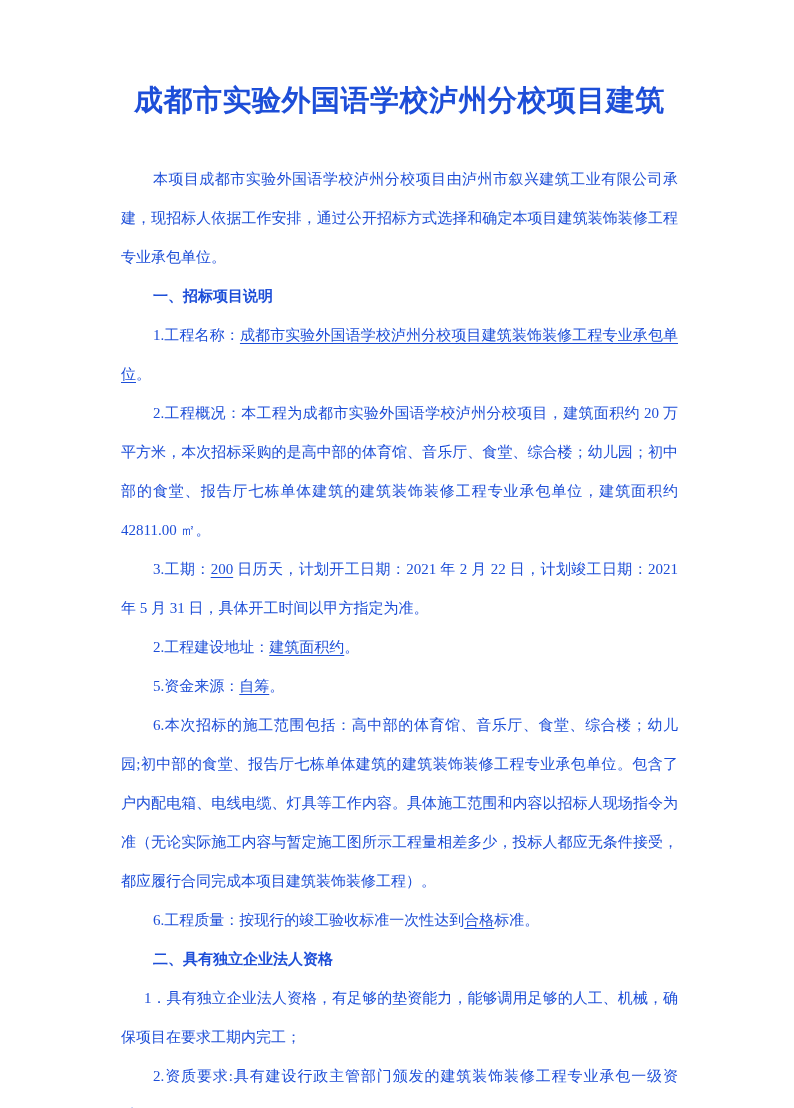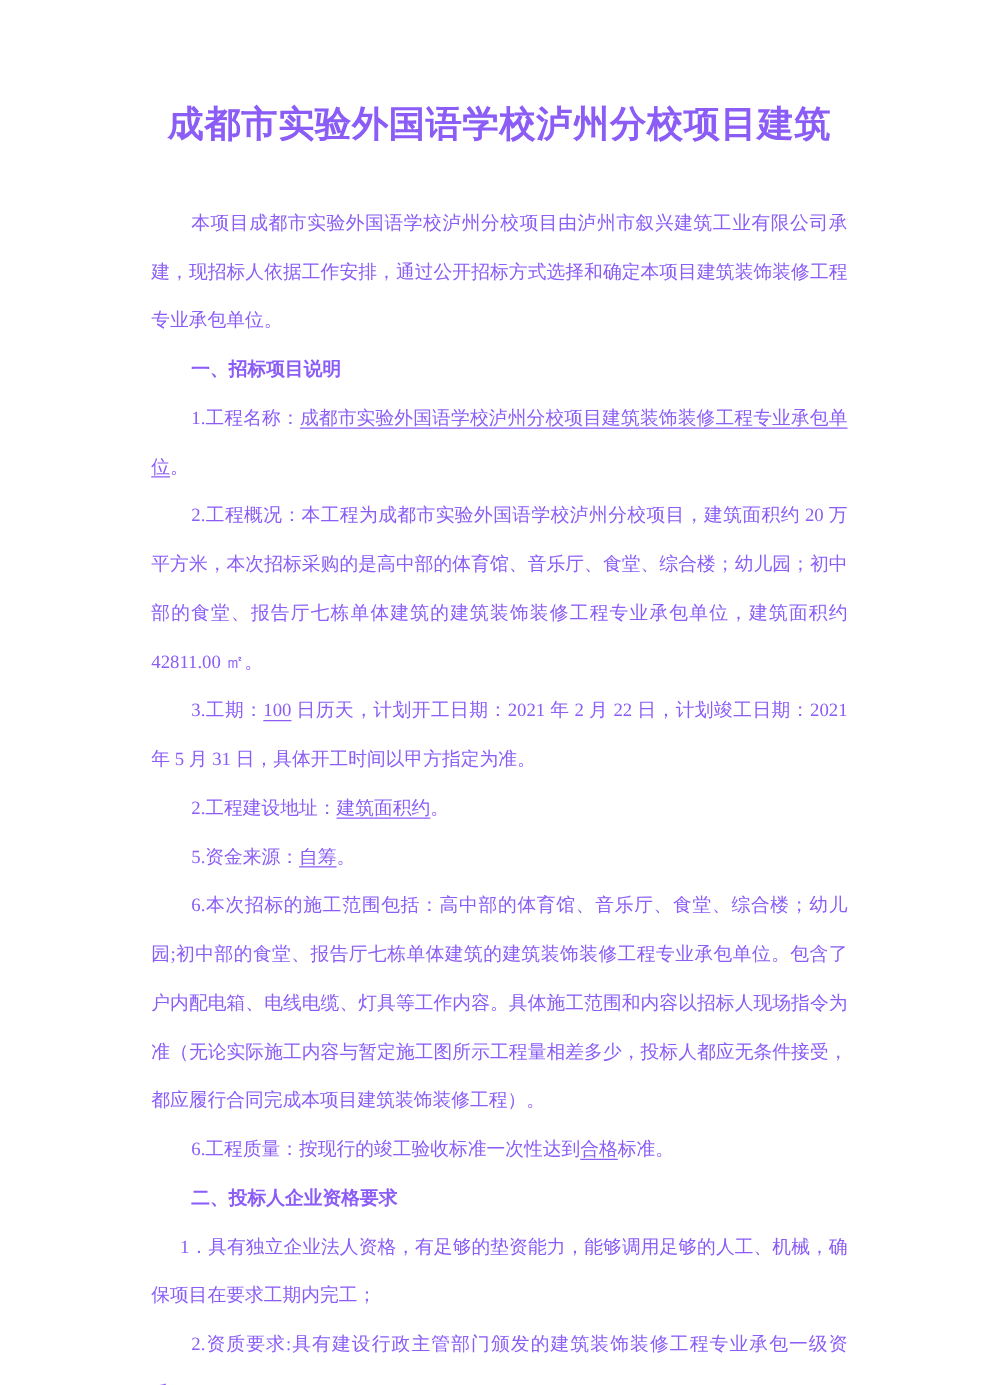--- a/index.html
+++ b/index.html
@@ -2,21 +2,21 @@
 <html><head>
 <meta charset="utf-8">
 <style>
   html, body { margin: 0; padding: 0; background: #ffffff; }
   .page {
     position: relative;
     width: 794px;
     height: 1108px;
     background: #ffffff;
     overflow: hidden;
-    color: #8b5cf6;
+    color: #1d4ed8;
     font-family: "Liberation Serif", "DejaVu Serif", serif;
   }
   .content {
     box-sizing: border-box;
     padding: 80px 116px 0 121px;
   }
   .doc-title {
     text-align: center;
     font-weight: bold;
     font-size: 29px;
@@ -46,23 +46,23 @@
 <div class="page">
   <div class="content">
     <div class="doc-title">
       <div>成都市实验外国语学校泸州分校项目建筑</div>
     </div>
     <div class="doc-body">
         <div class="para"><span>本项目成都市实验外国语学校泸州分校项目由泸州市叙兴建筑工业有限公司承建，现招标人依据工作安排，通过公开招标方式选择和确定本项目建筑装饰装修工程专业承包单位。</span></div>
         <div class="para heading"><span>一、招标项目说明</span></div>
         <div class="para"><span>1.工程名称：</span><span class="u">成都市实验外国语学校泸州分校项目建筑装饰装修工程专业承包单位</span><span>。</span></div>
         <div class="para"><span>2.工程概况：本工程为成都市实验外国语学校泸州分校项目，建筑面积约 20 万平方米，本次招标采购的是高中部的体育馆、音乐厅、食堂、综合楼；幼儿园；初中部的食堂、报告厅七栋单体建筑的建筑装饰装修工程专业承包单位，建筑面积约 42811.00 ㎡。</span></div>
-        <div class="para"><span>3.工期：</span><span class="u">100</span><span> 日历天，计划开工日期：2021 年 2 月 22 日，计划竣工日期：2021 年 5 月 31 日，具体开工时间以甲方指定为准。</span></div>
+        <div class="para"><span>3.工期：</span><span class="u">200</span><span> 日历天，计划开工日期：2021 年 2 月 22 日，计划竣工日期：2021 年 5 月 31 日，具体开工时间以甲方指定为准。</span></div>
         <div class="para"><span>2.工程建设地址：</span><span class="u">建筑面积约</span><span>。</span></div>
         <div class="para"><span>5.资金来源：</span><span class="u">自筹</span><span>。</span></div>
         <div class="para"><span>6.本次招标的施工范围包括：高中部的体育馆、音乐厅、食堂、综合楼；幼儿园;初中部的食堂、报告厅七栋单体建筑的建筑装饰装修工程专业承包单位。包含了户内配电箱、电线电缆、灯具等工作内容。具体施工范围和内容以招标人现场指令为准（无论实际施工内容与暂定施工图所示工程量相差多少，投标人都应无条件接受，都应履行合同完成本项目建筑装饰装修工程）。</span></div>
         <div class="para"><span>6.工程质量：按现行的竣工验收标准一次性达到</span><span class="u">合格</span><span>标准。</span></div>
-        <div class="para heading"><span>二、投标人企业资格要求</span></div>
+        <div class="para heading"><span>二、具有独立企业法人资格</span></div>
         <div class="para indent-sm"><span>1．具有独立企业法人资格，有足够的垫资能力，能够调用足够的人工、机械，确保项目在要求工期内完工；</span></div>
         <div class="para"><span>2.资质要求:具有建设行政主管部门颁发的建筑装饰装修工程专业承包一级资质。</span></div>
       </div>
   </div>
 </div>
 
 </body></html>

